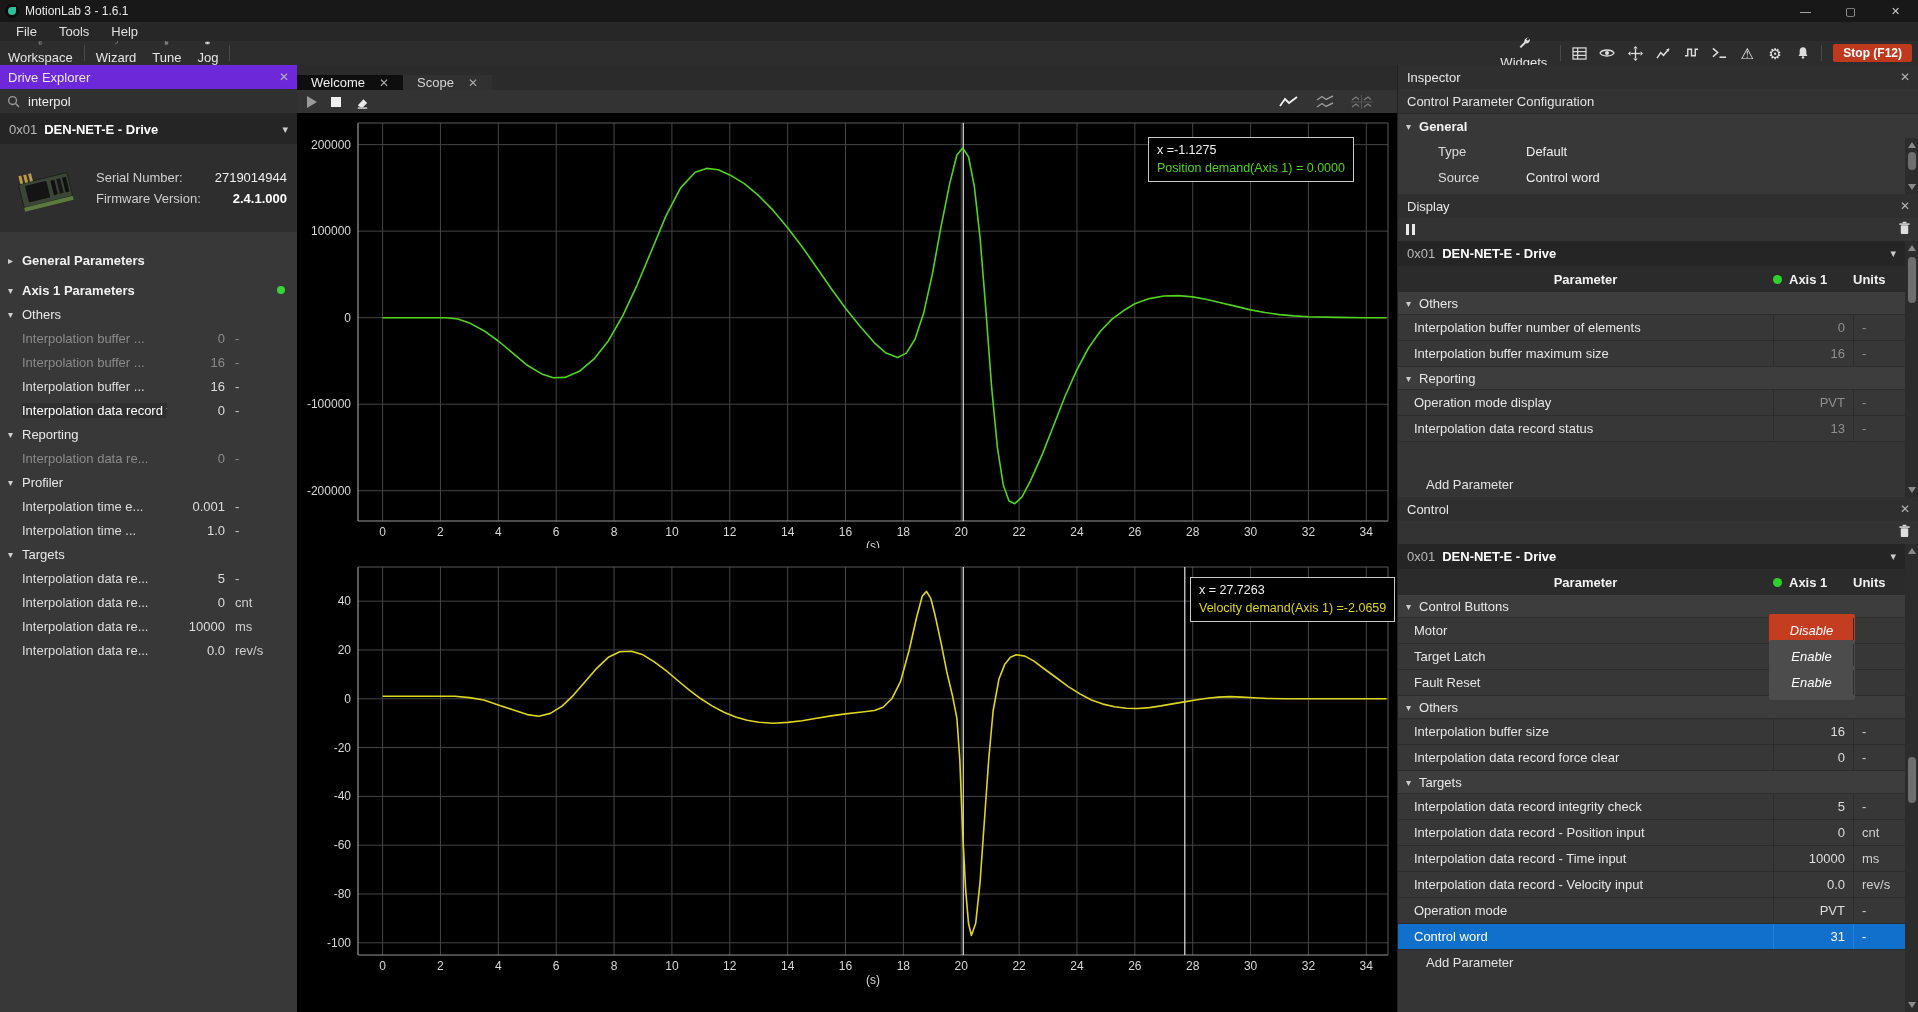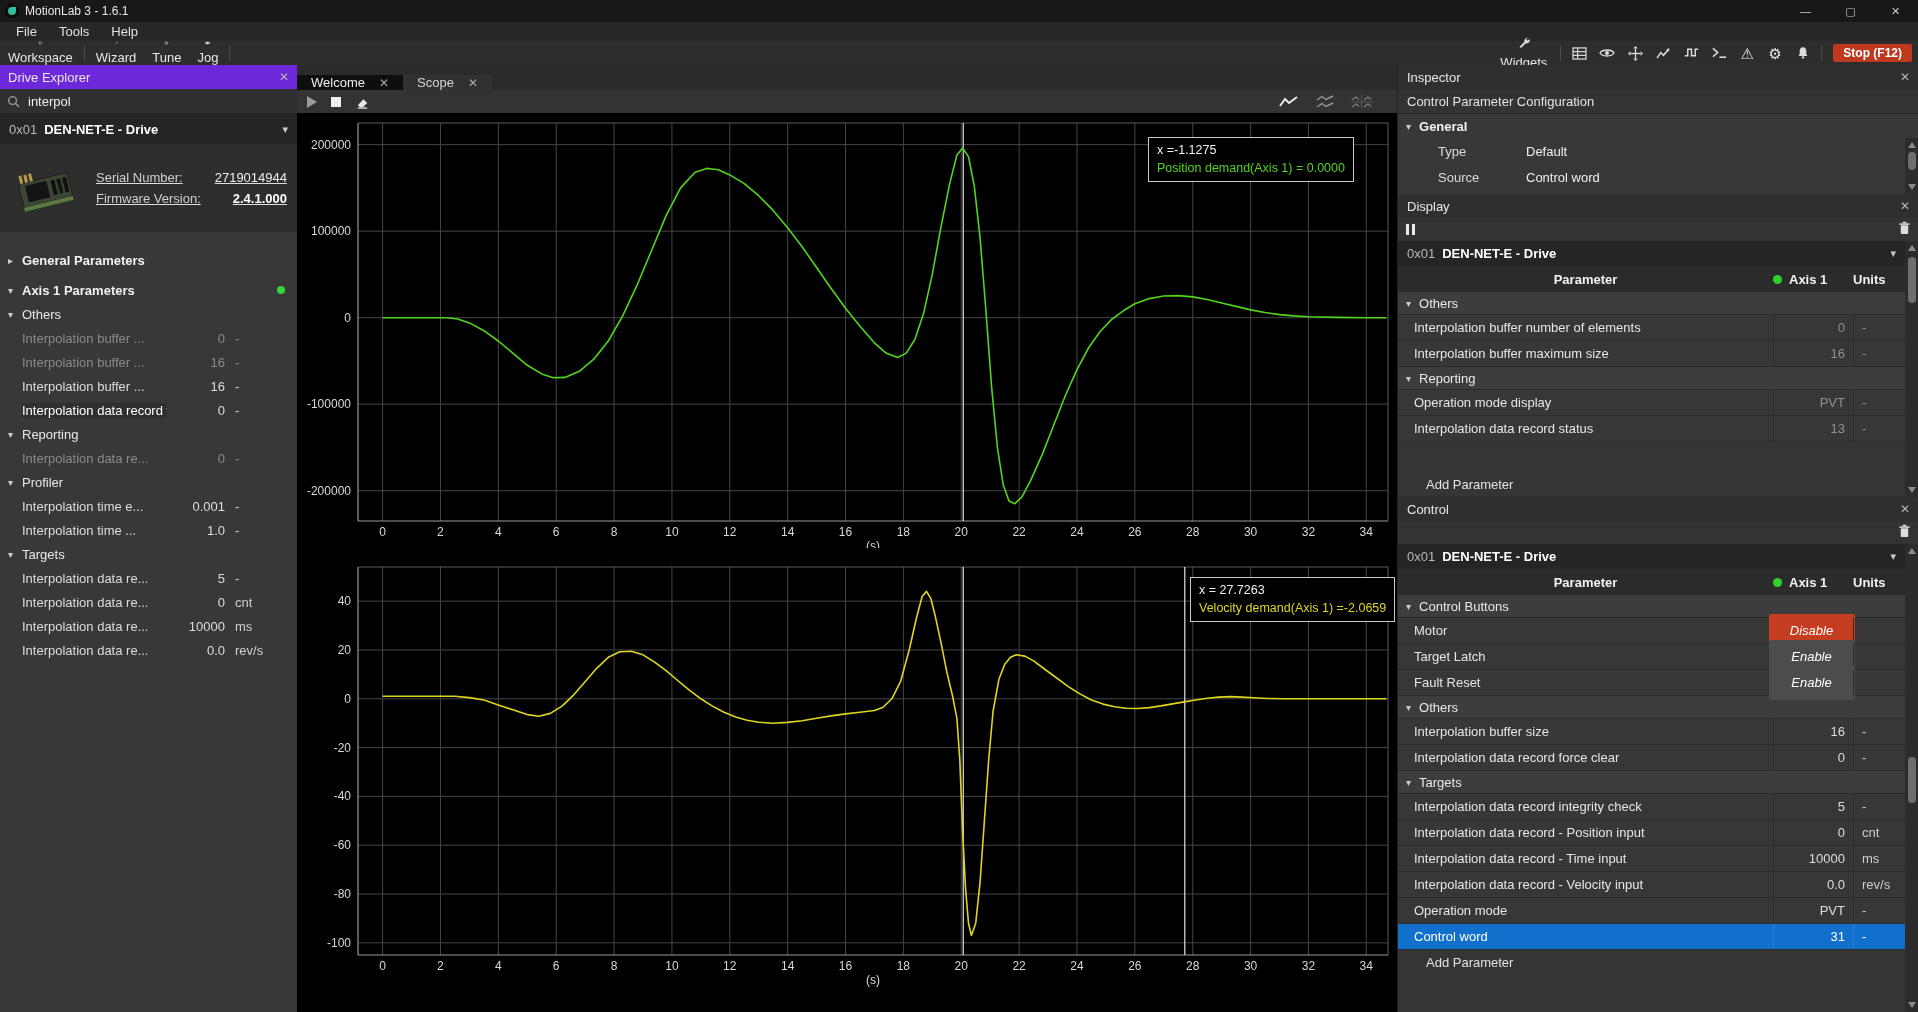--- a/index.html
+++ b/index.html
@@ -29,21 +29,21 @@
   .right-col{position:absolute;left:1397px;top:65px;width:521px;bottom:0;background:#383838;border-left:1px solid #222;display:flex;flex-direction:column;}
   
   .panel-head{height:24px;background:#6d28d9;display:flex;align-items:center;padding:0 8px;color:#e8e8e8;}
   .panel-head .x{margin-left:auto;color:#b5b5b5;font-size:12px;}
   .search-row{height:24px;background:#303030;border-bottom:1px solid #262626;display:flex;align-items:center;padding:0 7px;gap:6px;}
   .search-row input{background:transparent;border:none;outline:none;color:#eee;font-size:13px;font-family:inherit;width:230px;}
   .drive-bar{height:30px;background:#252525;display:flex;align-items:center;padding:0 9px;gap:7px;}
   .drive-bar .id{color:#b9b9b9;}
   .drive-bar .nm{font-weight:bold;color:#fff;}
   .drive-bar .caret{margin-left:auto;color:#ccc;font-size:11px;}
-  .drive-info{height:88px;background:#2e2e2e;display:flex;align-items:center;padding:0 10px;gap:14px;text-decoration:underline;}
+  .drive-info{height:88px;background:#2e2e2e;display:flex;align-items:center;padding:0 10px;gap:14px;}
   .info-rows{display:flex;flex-direction:column;gap:6px;flex:1;}
   .info-row{display:flex;font-size:13px;}
   .info-row .lab{color:#cfcfcf;width:118px;}
   .info-row .val{margin-left:auto;color:#efefef;}
   .info-row .val.b{font-weight:bold;color:#fff;}
   .tree{padding-top:10px;}
   .trow{height:24px;display:flex;align-items:center;padding:0 12px 0 8px;}
   .trow .caret{width:14px;color:#cfcfcf;font-size:10px;flex:none;}
   .trow .lbl{flex:1;white-space:nowrap;overflow:hidden;}
   .trow .val{width:58px;text-align:right;flex:none;}

